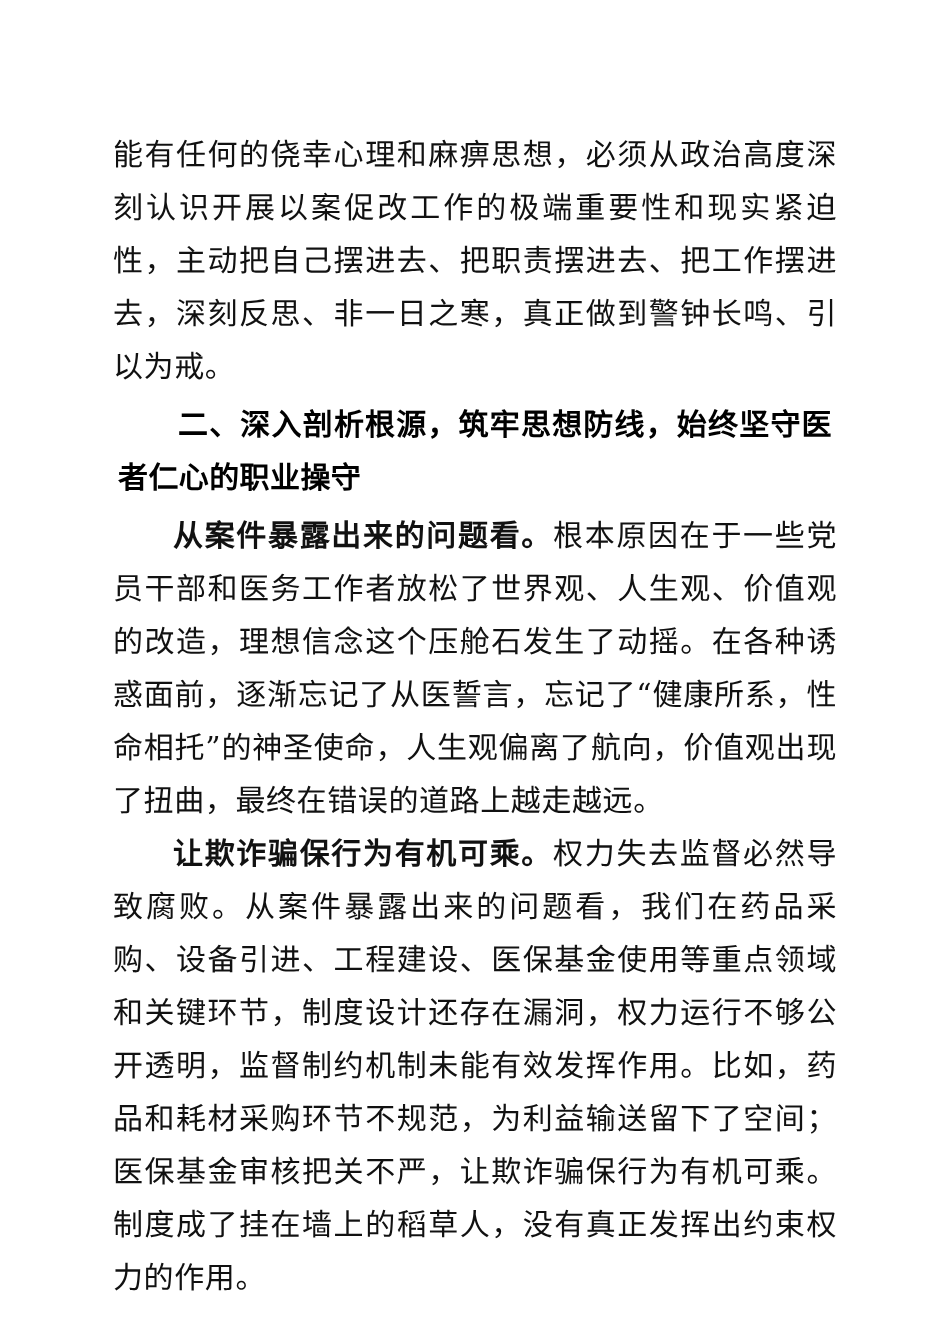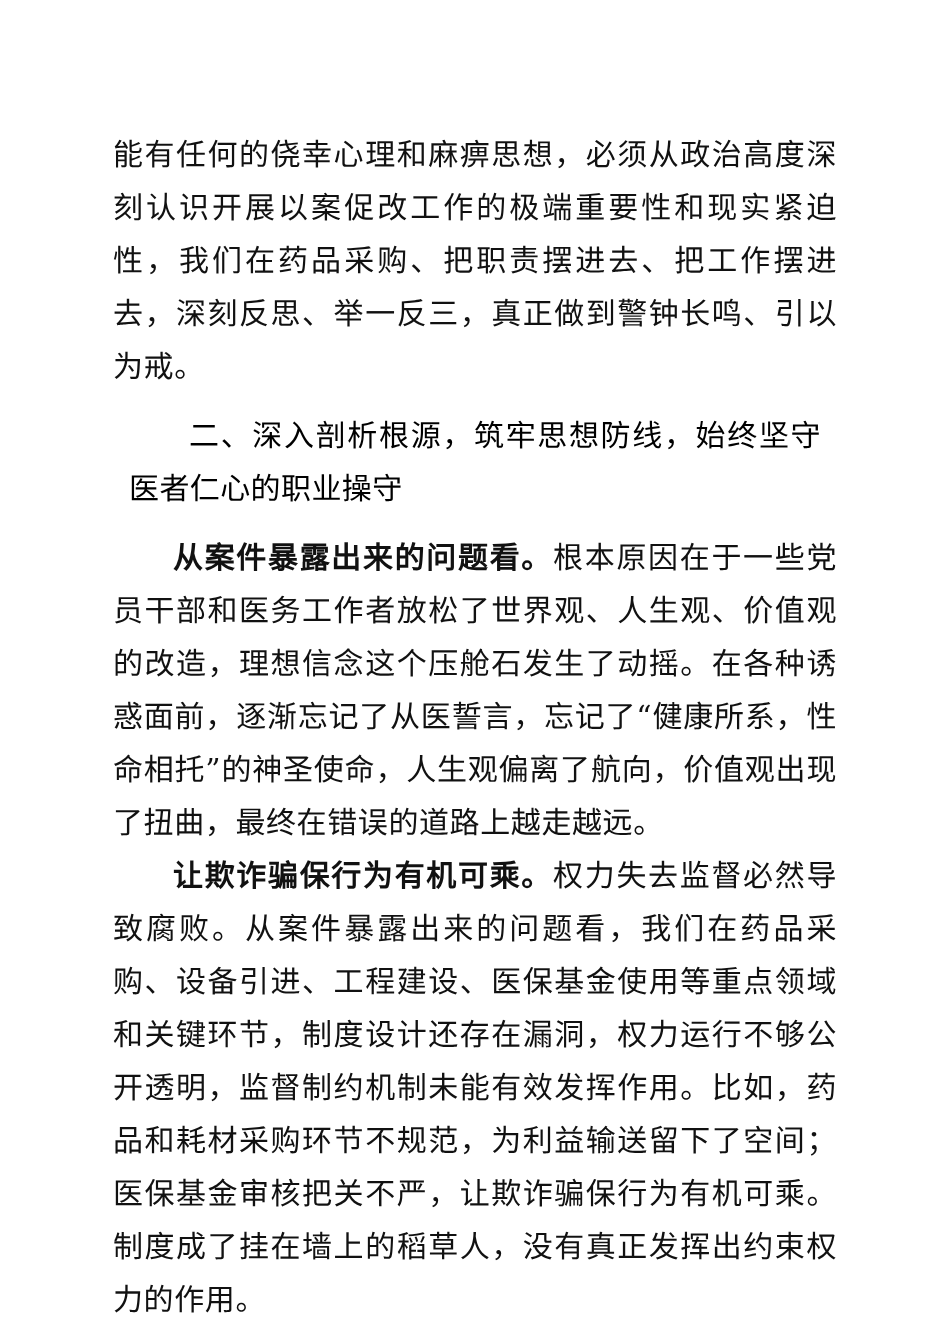--- a/index.html
+++ b/index.html
@@ -42,37 +42,37 @@
   
   .lead {
     font-weight: 700;
     letter-spacing: 0.6px;
   }
   
   .heading {
     font-family: "DejaVu Sans", "Liberation Sans", sans-serif;
     font-size: 30px;
     line-height: 53px;
-    font-weight: 400;
+    font-weight: 700;
     color: #000000;
     text-indent: 2em;
     text-align: justify;
     text-justify: inter-ideograph;
-    margin: 16px;
+    margin: 5px;
     letter-spacing: 0.4px;
   }
 </style>
 </head>
 <body>
 
 <div class="page">
   <div class="content">
 
     <p class="para">
-      <span>能有任何的侥幸心理和麻痹思想，必须从政治高度深刻认识开展以案促改工作的极端重要性和现实紧迫性，我们在药品采购、把职责摆进去、把工作摆进去，深刻反思、举一反三，真正做到警钟长鸣、引以为戒。</span>
+      <span>能有任何的侥幸心理和麻痹思想，必须从政治高度深刻认识开展以案促改工作的极端重要性和现实紧迫性，主动把自己摆进去、把职责摆进去、把工作摆进去，深刻反思、非一日之寒，真正做到警钟长鸣、引以为戒。</span>
     </p>
 
     <p class="heading">
       <span>二、深入剖析根源，筑牢思想防线，始终坚守医者仁心的职业操守</span>
     </p>
 
 
     <p class="para indent">
       <span class="lead">从案件暴露出来的问题看。</span><span>根本原因在于一些党员干部和医务工作者放松了世界观、人生观、价值观的改造，理想信念这个压舱石发生了动摇。在各种诱惑面前，逐渐忘记了从医誓言，忘记了“健康所系，性命相托”的神圣使命，人生观偏离了航向，价值观出现了扭曲，最终在错误的道路上越走越远。</span>
     </p>

